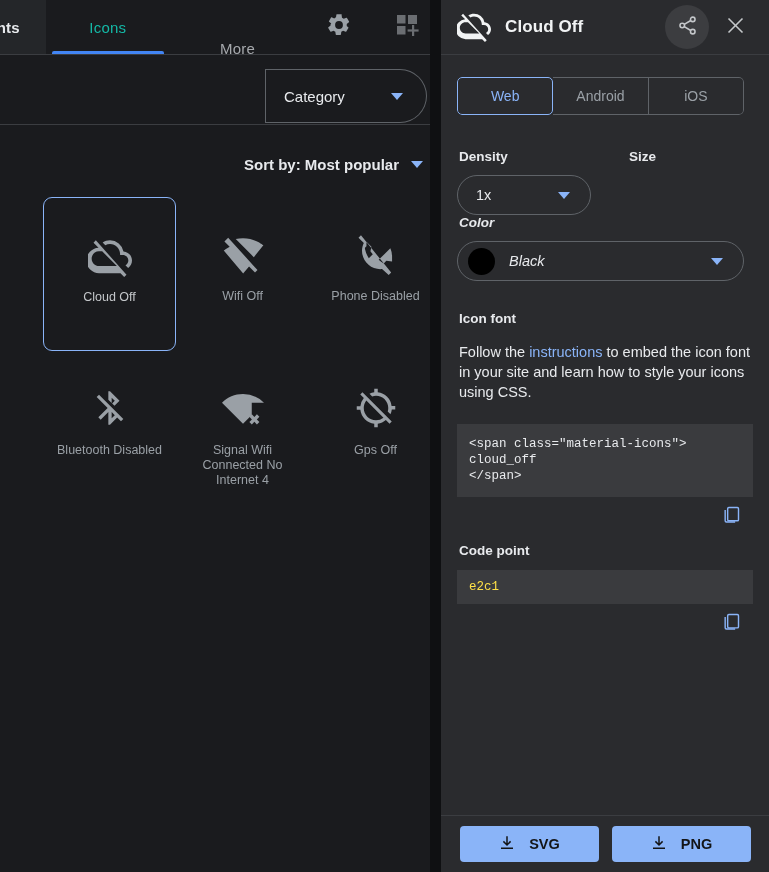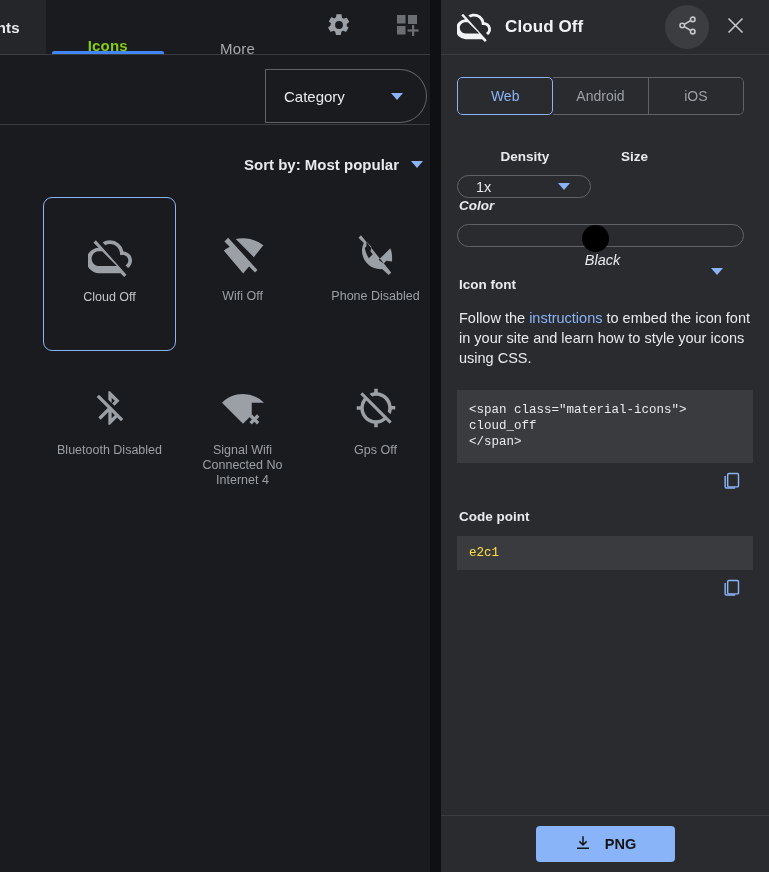--- a/index.html
+++ b/index.html
@@ -37,21 +37,21 @@
     position: relative;
     cursor: pointer;
     user-select: none;
     letter-spacing: .2px;
   }
   .tab-fonts {
     width: 46px; background: #242629; color: #e8eaed; font-weight: bold;
     justify-content: flex-start; padding-left: 0; overflow: hidden;
   }
   .tab-fonts span { margin-left: -22px; }
-  .tab-icons { width: 124px; color: #84cc16; font-weight: bold; align-items: flex-end; }
+  .tab-icons { width: 124px; color: #14b8a6; font-weight: normal; }
   .tab-icons::after {
     content: ""; position: absolute; left: 6px; right: 6px; bottom: 0;
     height: 3px; background: #4285f4; border-radius: 2px 2px 0 0;
   }
   .tab-more { width: 136px; margin-top: 42px; }
   .tool-btn {
     width: 68px; display: flex; align-items: center; justify-content: center;
     cursor: pointer;
   }
 
@@ -176,32 +176,32 @@
   .seg:last-child { border-radius: 0 5px 5px 0; }
   .seg.active {
     color: #8ab4f8; border: 1px solid #8ab4f8; border-radius: 5px;
     position: relative; z-index: 2;
   }
 
   .field-label {
     font-size: 13.5px; color: #e8eaed; font-weight: bold;
     margin: 0 0 11px 2px;
   }
-  .row2 { display: flex; gap: 28px; margin-top: 34px; text-align: center; }
+  .row2 { display: flex; gap: 36px; margin-top: 34px; }
   .col { display: flex; flex-direction: column; }
   .select {
-    height: 23px; border: 1px solid #5f6368; border-radius: 20px;
+    height: 40px; border: 1px solid #5f6368; border-radius: 20px;
     display: flex; align-items: center; padding: 0 6px 0 18px;
     cursor: pointer;
   }
   .select .val { font-size: 14.5px; color: #e8eaed; }
   .select .caret { margin-left: auto; margin-right: 14px; }
   .sel-density { width: 134px; }
   .sel-size { width: 133px; }
-  .sel-color { width: 287px; padding-left: 10px; flex-direction: column; }
+  .sel-color { width: 287px; padding-left: 10px; }
   .swatch {
     width: 27px; height: 27px; border-radius: 50%;
     background: #000; margin-right: 14px; flex: none;
   }
 
   .sec-title {
     font-size: 13.5px; color: #e8eaed; font-weight: bold;
     margin: 30px 0 0 2px;
   }
   .para {
@@ -470,18 +470,27 @@
     </div>
 
     <div class="panel-foot">
       <button class="dl-btn">
         <span>
           <svg width="18" height="18" viewBox="0 0 24 24" fill="#131416">
             <path d="M11 3h2v9.2l3.1-3.1 1.4 1.4L12 16l-5.5-5.5 1.4-1.4L11 12.2V3z"></path>
             <rect x="4" y="18" width="16" height="2"></rect>
           </svg>
         </span>
+        <span>SVG</span>
+      </button>
+      <button class="dl-btn">
+        <span>
+          <svg width="18" height="18" viewBox="0 0 24 24" fill="#131416">
+            <path d="M11 3h2v9.2l3.1-3.1 1.4 1.4L12 16l-5.5-5.5 1.4-1.4L11 12.2V3z"></path>
+            <rect x="4" y="18" width="16" height="2"></rect>
+          </svg>
+        </span>
         <span>PNG</span>
       </button>
     </div>
 
   </div>
 </div>
 
 </body></html>

